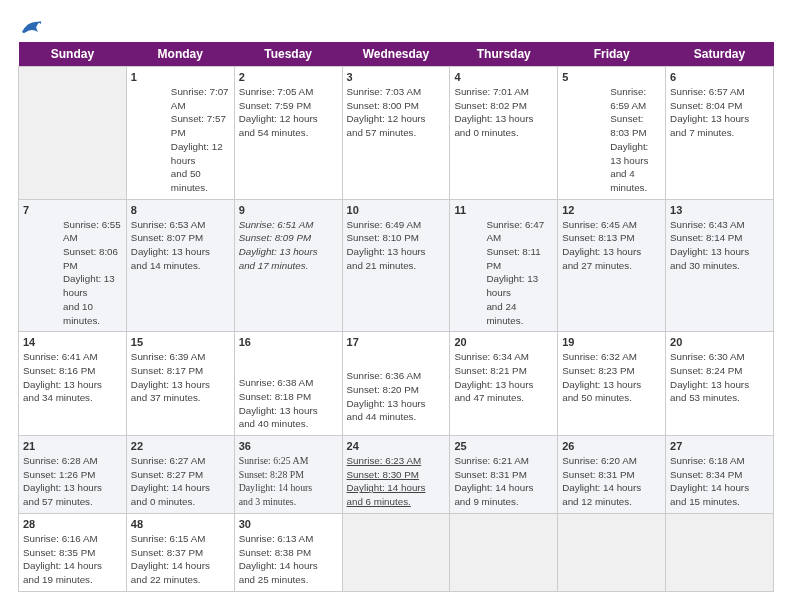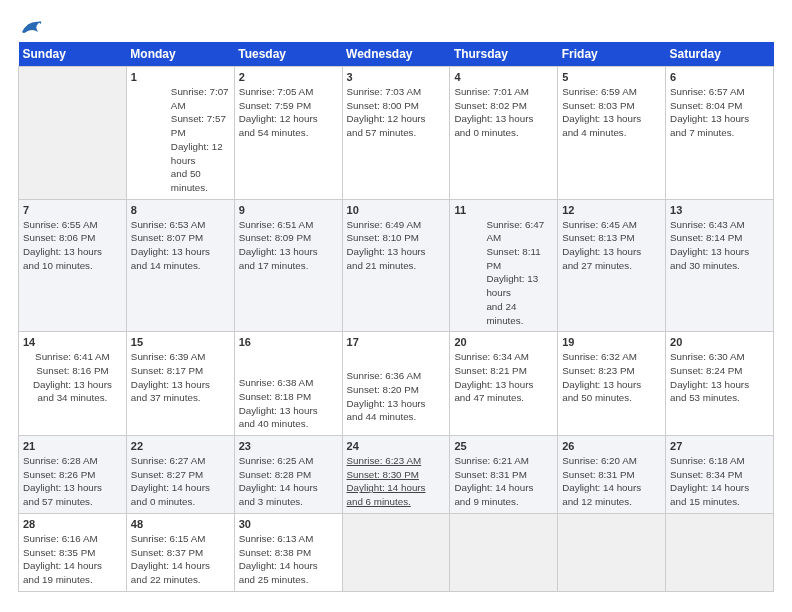--- a/index.html
+++ b/index.html
@@ -57,24 +57,24 @@
       font-size: 15px;
       color: #333;
       margin-top: 2px;
     }
     table {
       width: 100%;
       border-collapse: collapse;
       font-size: 10.5px;
     }
     thead tr th {
-      background-color: #1d4ed8;
+      background-color: #701a75;
       color: #fff;
       padding: 5px 4px;
-      text-align: left;
+      text-align: center;
       font-size: 12px;
       font-weight: bold;
     }
     tbody tr td {
       border: 1px solid #ccc;
       padding: 4px 4px 4px 4px;
       vertical-align: top;
       color: #333;
       min-height: 70px;
       width: 14.28%;
@@ -163,51 +163,51 @@
           </td>
           <td>
             <span class="day-num">4</span>
             <div class="day-info" style="white-space: pre-line;">Sunrise: 7:01 AM
 Sunset: 8:02 PM
 Daylight: 13 hours
 and 0 minutes.</div>
           </td>
           <td>
             <span class="day-num">5</span>
-            <div class="day-info" style="white-space: pre-line;">Sunrise: 6:59 AM
+            <div class="day-info" style="white-space: pre-line; margin-left: 48px;">Sunrise: 6:59 AM
 Sunset: 8:03 PM
 Daylight: 13 hours
 and 4 minutes.</div>
           </td>
           <td>
             <span class="day-num">6</span>
             <div class="day-info" style="white-space: pre-line;">Sunrise: 6:57 AM
 Sunset: 8:04 PM
 Daylight: 13 hours
 and 7 minutes.</div>
           </td>
         </tr>
         <tr>
           <td>
             <span class="day-num">7</span>
-            <div class="day-info" style="white-space: pre-line;">Sunrise: 6:55 AM
+            <div class="day-info" style="white-space: pre-line; margin-left: 40px;">Sunrise: 6:55 AM
 Sunset: 8:06 PM
 Daylight: 13 hours
 and 10 minutes.</div>
           </td>
           <td>
             <span class="day-num">8</span>
             <div class="day-info" style="white-space: pre-line;">Sunrise: 6:53 AM
 Sunset: 8:07 PM
 Daylight: 13 hours
 and 14 minutes.</div>
           </td>
           <td>
             <span class="day-num">9</span>
-            <div class="day-info" style="white-space: pre-line;">Sunrise: 6:51 AM
+            <div class="day-info" style="white-space: pre-line; font-style: italic;">Sunrise: 6:51 AM
 Sunset: 8:09 PM
 Daylight: 13 hours
 and 17 minutes.</div>
           </td>
           <td>
             <span class="day-num">10</span>
             <div class="day-info" style="white-space: pre-line;">Sunrise: 6:49 AM
 Sunset: 8:10 PM
 Daylight: 13 hours
 and 21 minutes.</div>
@@ -230,21 +230,21 @@
             <span class="day-num">13</span>
             <div class="day-info" style="white-space: pre-line;">Sunrise: 6:43 AM
 Sunset: 8:14 PM
 Daylight: 13 hours
 and 30 minutes.</div>
           </td>
         </tr>
         <tr>
           <td>
             <span class="day-num">14</span>
-            <div class="day-info" style="white-space: pre-line; text-align: center;">Sunrise: 6:41 AM
+            <div class="day-info" style="white-space: pre-line;">Sunrise: 6:41 AM
 Sunset: 8:16 PM
 Daylight: 13 hours
 and 34 minutes.</div>
           </td>
           <td>
             <span class="day-num">15</span>
             <div class="day-info" style="white-space: pre-line;">Sunrise: 6:39 AM
 Sunset: 8:17 PM
 Daylight: 13 hours
 and 37 minutes.</div>
@@ -282,34 +282,34 @@
             <div class="day-info" style="white-space: pre-line;">Sunrise: 6:30 AM
 Sunset: 8:24 PM
 Daylight: 13 hours
 and 53 minutes.</div>
           </td>
         </tr>
         <tr>
           <td>
             <span class="day-num">21</span>
             <div class="day-info" style="white-space: pre-line;">Sunrise: 6:28 AM
-Sunset: 8:26 PM
+Sunset: 1:26 PM
 Daylight: 13 hours
 and 57 minutes.</div>
           </td>
           <td>
             <span class="day-num">22</span>
             <div class="day-info" style="white-space: pre-line;">Sunrise: 6:27 AM
 Sunset: 8:27 PM
 Daylight: 14 hours
 and 0 minutes.</div>
           </td>
           <td>
-            <span class="day-num">23</span>
-            <div class="day-info" style="white-space: pre-line;">Sunrise: 6:25 AM
+            <span class="day-num">36</span>
+            <div class="day-info" style="white-space: pre-line; font-family: Liberation Serif, serif;">Sunrise: 6:25 AM
 Sunset: 8:28 PM
 Daylight: 14 hours
 and 3 minutes.</div>
           </td>
           <td>
             <span class="day-num">24</span>
             <div class="day-info" style="white-space: pre-line; text-decoration: underline;">Sunrise: 6:23 AM
 Sunset: 8:30 PM
 Daylight: 14 hours
 and 6 minutes.</div>

